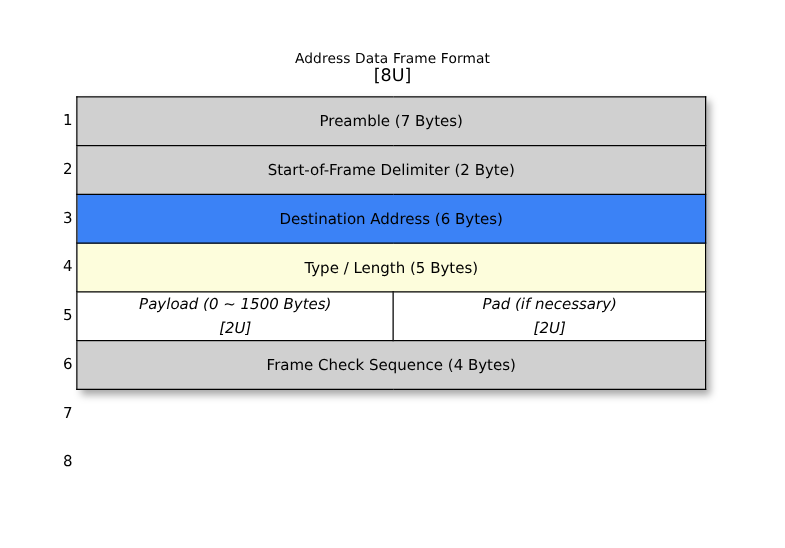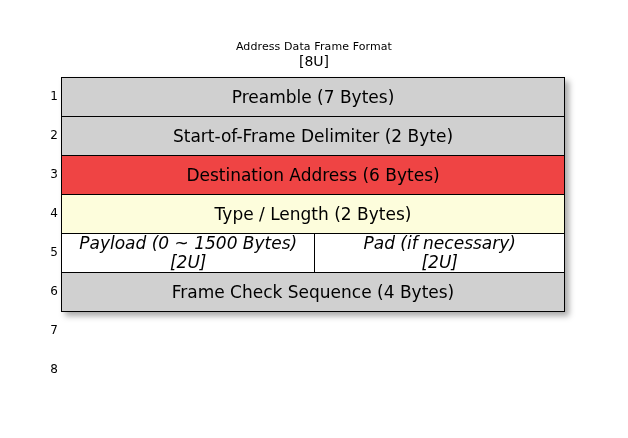--- a/index.html
+++ b/index.html
@@ -63,26 +63,26 @@
     width: 504px;
     border-collapse: collapse;
     box-shadow: 4px 4px 6px rgba(0,0,0,0.34);
     background: #ffffff;
   }
   #frame-table td {
     border: 1px solid #000000;
     height: 38px;
     text-align: center;
     vertical-align: middle;
-    font-size: 17px;
+    font-size: 12px;
     color: #000000;
     padding: 0;
   }
   .fill-gray  { background: #d0d0d0; }
-  .fill-blue  { background: #ef4444; margin-left: 27px; }
+  .fill-blue  { background: #3b82f6; margin-left: 27px; }
   .fill-cream { background: #fdfddc; }
   .fill-white { background: #ffffff; font-style: italic; }
 
   .cell-two-line {
     line-height: 19px;
   }
   .cell-two-line .line1 { display: block; }
   .cell-two-line .line2 { display: block; }
 
   td.split-cell {
@@ -113,21 +113,21 @@
       <tr>
     <td class="fill-gray" colspan="2">Preamble (7 Bytes)</td>
   </tr>
   <tr>
     <td class="fill-gray" colspan="2">Start-of-Frame Delimiter (2 Byte)</td>
   </tr>
   <tr>
     <td class="fill-blue" colspan="2">Destination Address (6 Bytes)</td>
   </tr>
   <tr>
-    <td class="fill-cream" colspan="2">Type / Length (2 Bytes)</td>
+    <td class="fill-cream" colspan="2">Type / Length (5 Bytes)</td>
   </tr>
   <tr>
     <td class="fill-white split-cell cell-two-line" style="width:253px;">
       <span class="line1">Payload (0 ~ 1500 Bytes)</span>
       <span class="line2">[2U]</span>
     </td>
     <td class="fill-white split-cell cell-two-line" style="width:249px;">
       <span class="line1">Pad (if necessary)</span>
       <span class="line2">[2U]</span>
     </td>

